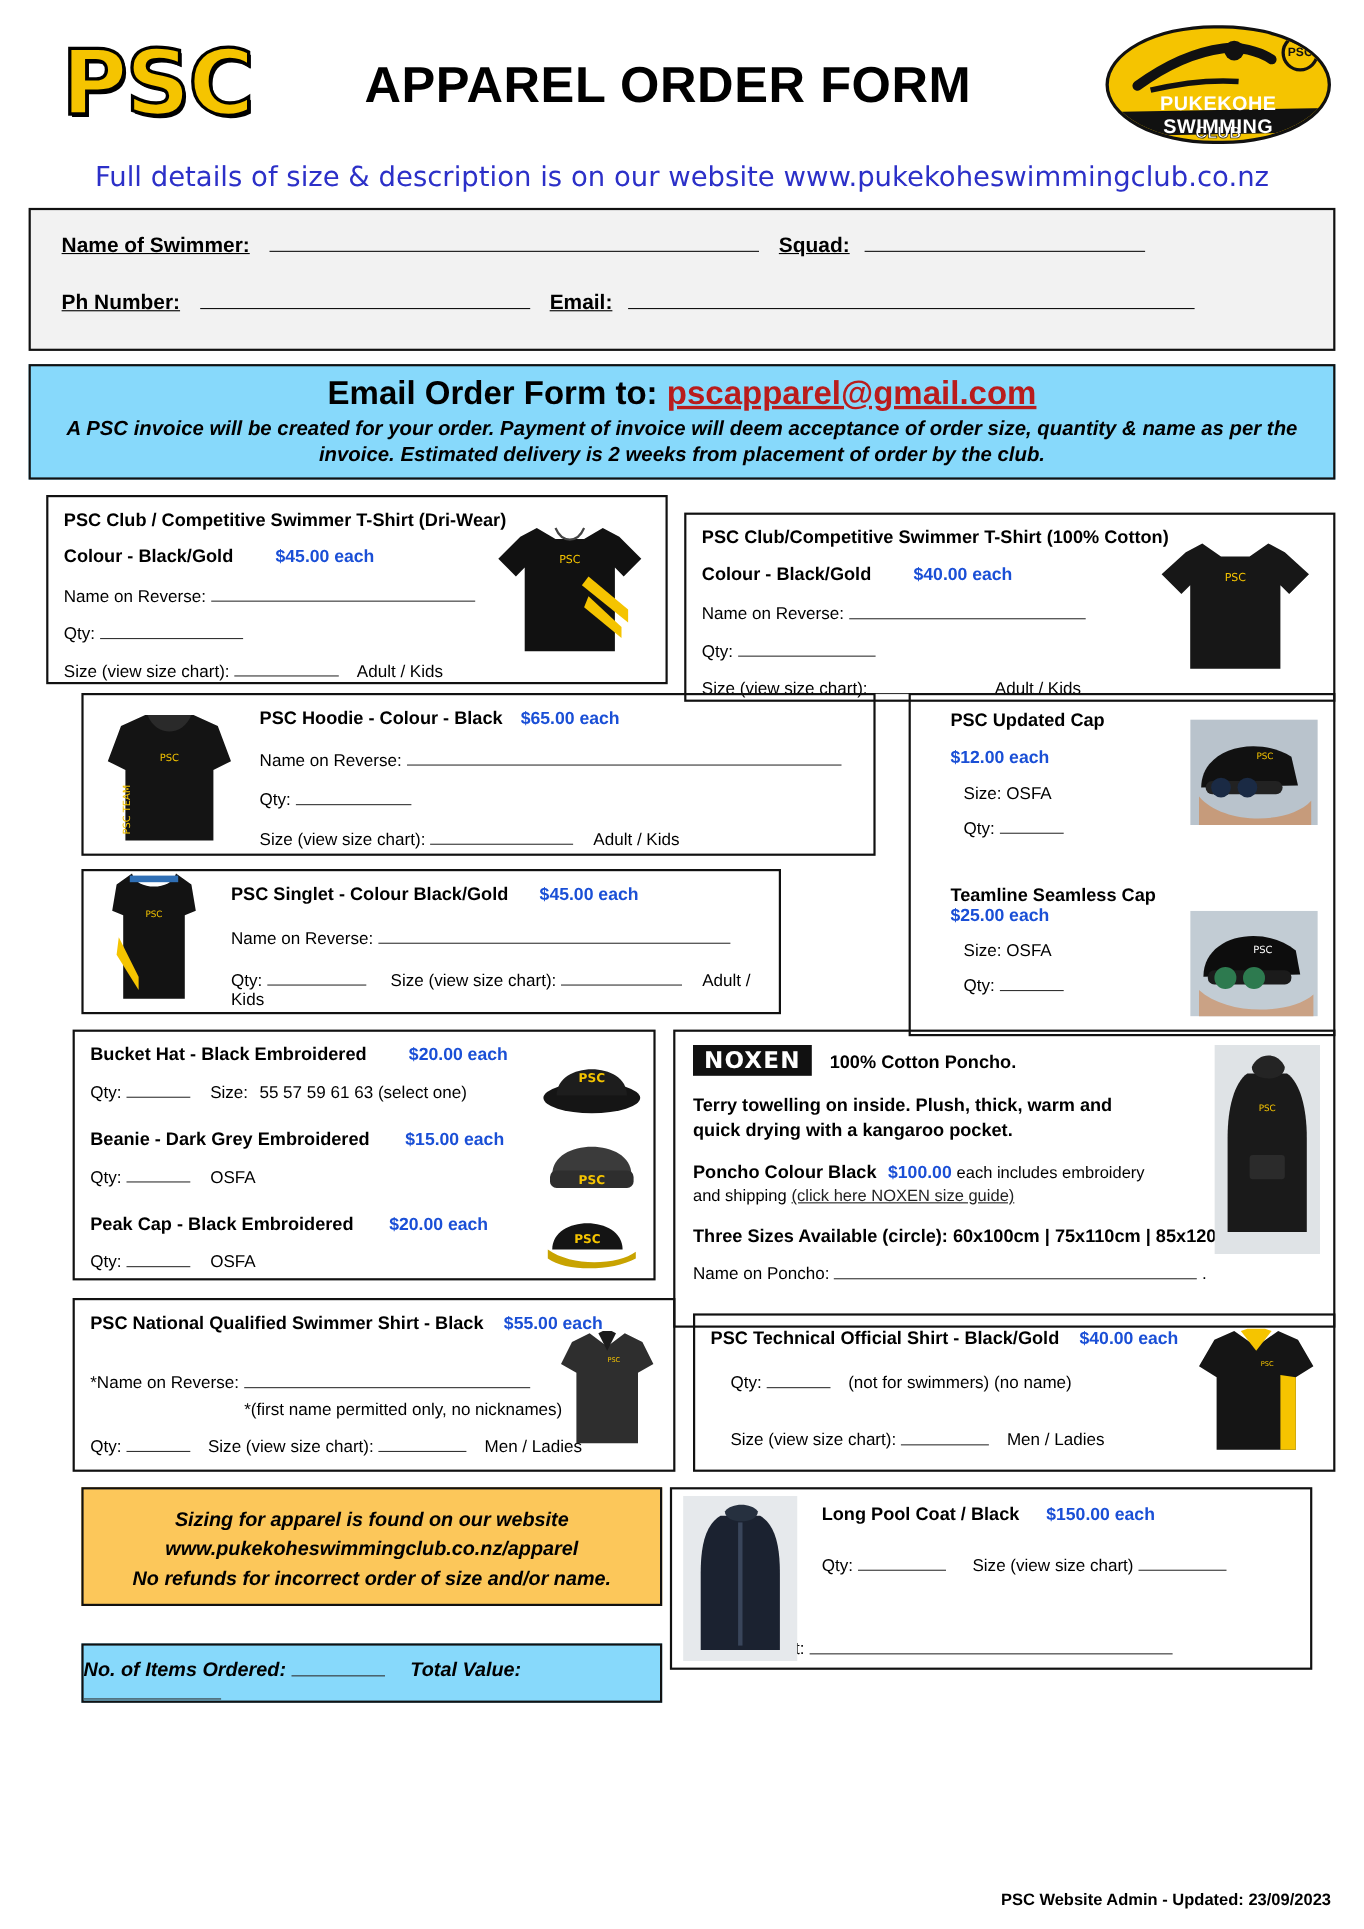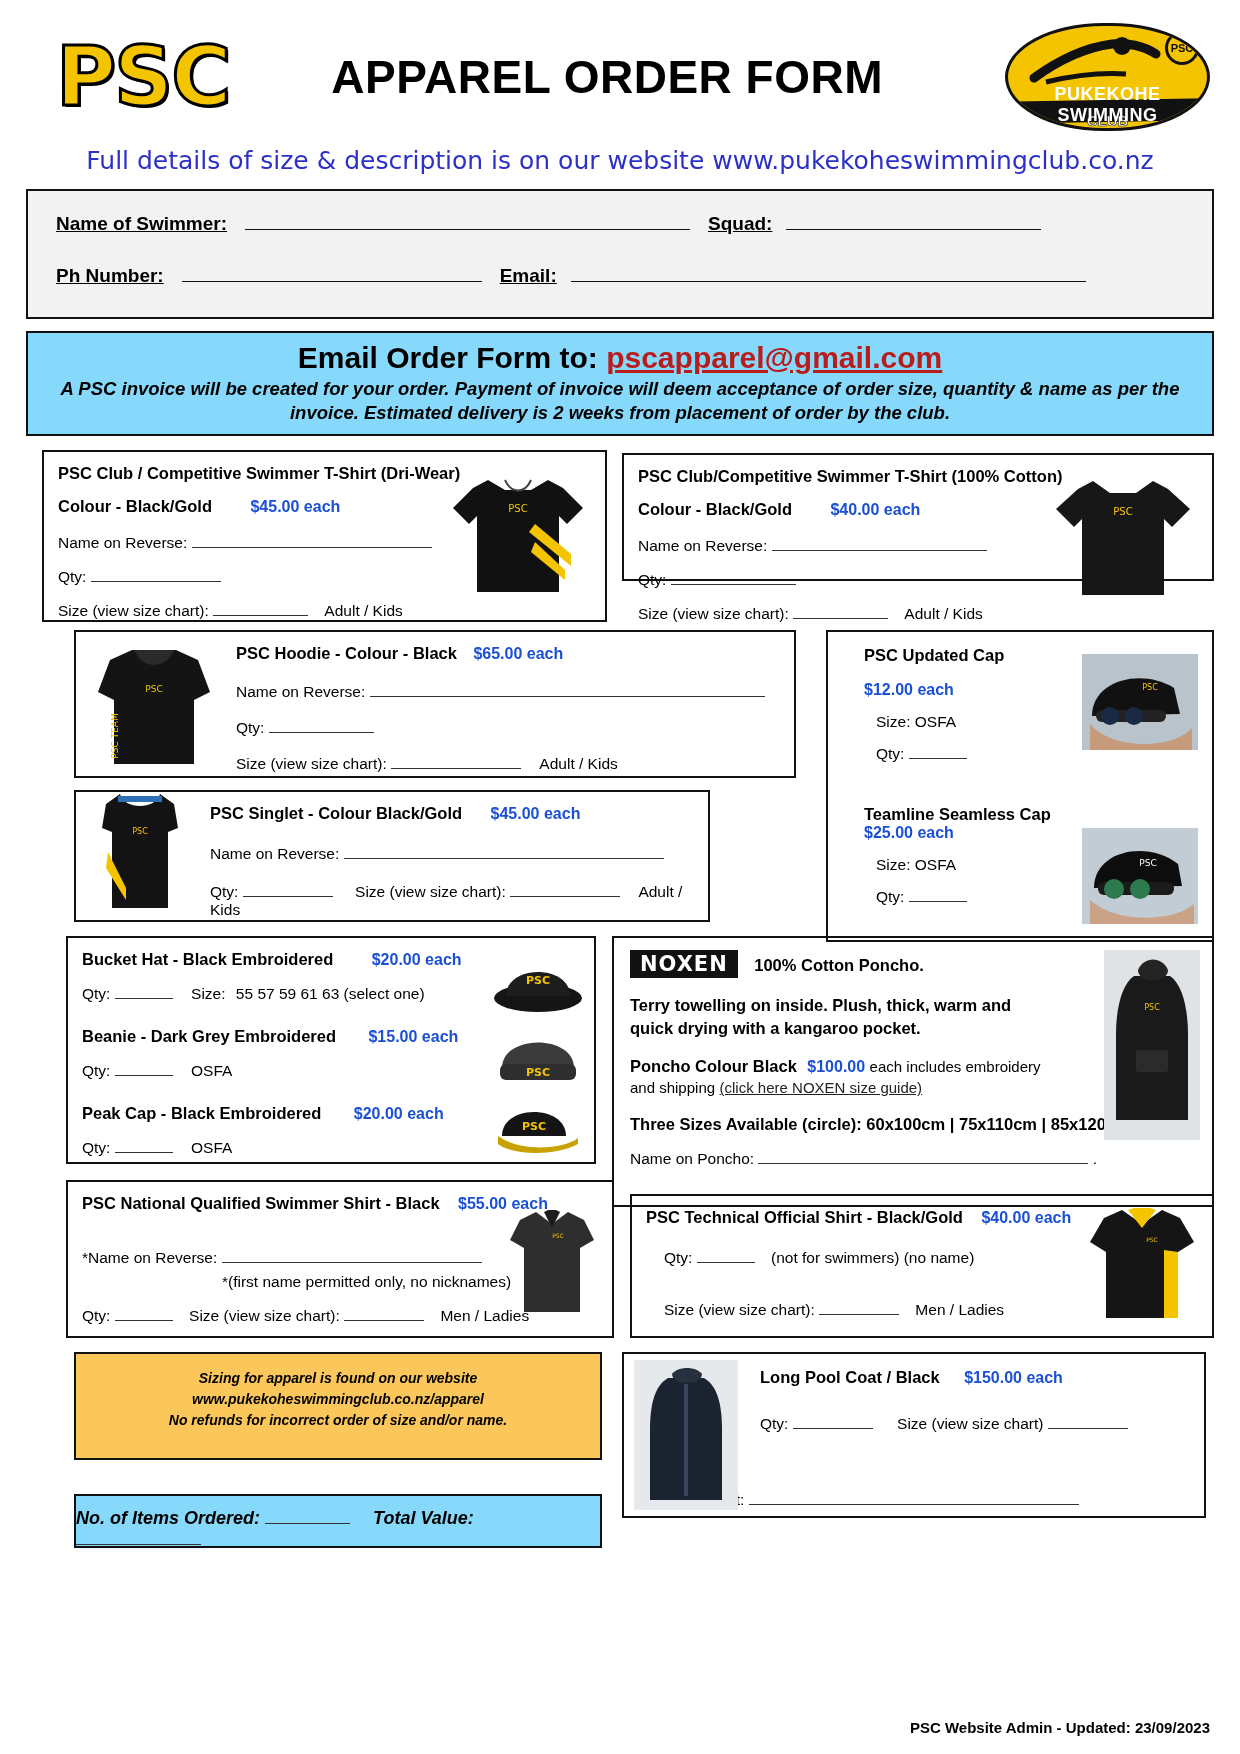--- a/index.html
+++ b/index.html
@@ -111,21 +111,21 @@
 
   
   .art { position:absolute; }
 
   .footer-note {
     position:absolute; right:30px; bottom:18px; font-size:15px; font-weight:bold;
   }
 
   .sizing-box {
     border:2.5px solid #111; background:#fcc75a; text-align:center;
-    font-style:italic; font-weight:bold; font-size:14px; line-height:1.5;
+    font-style:italic; font-weight:bold; font-size:18px; line-height:1.5;
     padding:14px 10px;
   }
   .total-box {
     border:2.5px solid #111; background:#87d9fb; font-weight:bold; font-style:italic;
     font-size:18px; padding:12px 0;
   }
   .noxen-logo {
     display:inline-block; background:#111; color:#fff; font-weight:bold; font-size:21px;
     padding:2px 10px; letter-spacing:1px; font-family:"DejaVu Sans", sans-serif;
   }
@@ -200,21 +200,21 @@
 
       <svg class="art" style="right:12px; top:16px;" width="150" height="140" viewBox="0 0 150 140">
         <path d="M45 12 L30 20 L10 40 L26 56 L34 48 L34 124 L116 124 L116 48 L124 56 L140 40 L120 20 L105 12 L88 22 L62 22 Z" fill="#111"></path>
         <path d="M62 12 C68 26, 82 26, 88 12" fill="none" stroke="#444" stroke-width="2"></path>
         <path d="M92 56 L128 86 L128 98 L86 64 Z" fill="#f5c400"></path>
         <path d="M92 74 L122 102 L122 112 L88 84 Z" fill="#f5c400"></path>
         <text x="75" y="44" font-size="10" fill="#f5c400" text-anchor="middle" font-family="DejaVu Sans">PSC</text>
       </svg>
     </div>
 
-    <div class="box" style="left:596px; top:3px; width:592px; height:128px; padding:12px 14px;">
+    <div class="box" style="left:596px; top:16px; width:592px; height:172px; padding:12px 14px;">
       <div class="b-title">PSC Club/Competitive Swimmer T-Shirt (100% Cotton)</div>
       <div style="margin-top:14px;">
         <span class="b-title">Colour - Black/Gold</span>
         <span class="price" style="margin-left:34px;">$40.00 each</span>
       </div>
       <div class="fld" style="margin-top:18px;">
         <span>Name on Reverse:</span>
         <span class="u" style="width:215px;"></span>
       </div>
       <div class="fld" style="margin-top:16px;">
@@ -457,21 +457,21 @@
       <div>No refunds for incorrect order of size and/or name.</div>
     </div>
 
     <div class="total-box" style="position:absolute; left:48px; top:142px; width:528px; height:54px;">
       <span>No. of Items Ordered:</span>
       <span class="u" style="width:85px;"></span>
       <span style="margin-left:18px;">Total Value:</span>
       <span class="u" style="width:125px;"></span>
     </div>
 
-    <div class="box" style="left:596px; top:0; width:584px; height:166px; padding:14px 16px;">
+    <div class="box" style="left:583px; top:0; width:584px; height:166px; padding:14px 16px;">
       <div style="margin-left:120px;">
         <span class="b-title">Long Pool Coat / Black</span>
         <span class="price" style="margin-left:20px;">$150.00 each</span>
       </div>
       <div class="fld" style="margin-left:120px; margin-top:28px;">
         <span>Qty:</span>
         <span class="u" style="width:80px;"></span>
         <span style="margin-left:20px;">Size (view size chart)</span>
         <span class="u" style="width:80px;"></span>
       </div>

